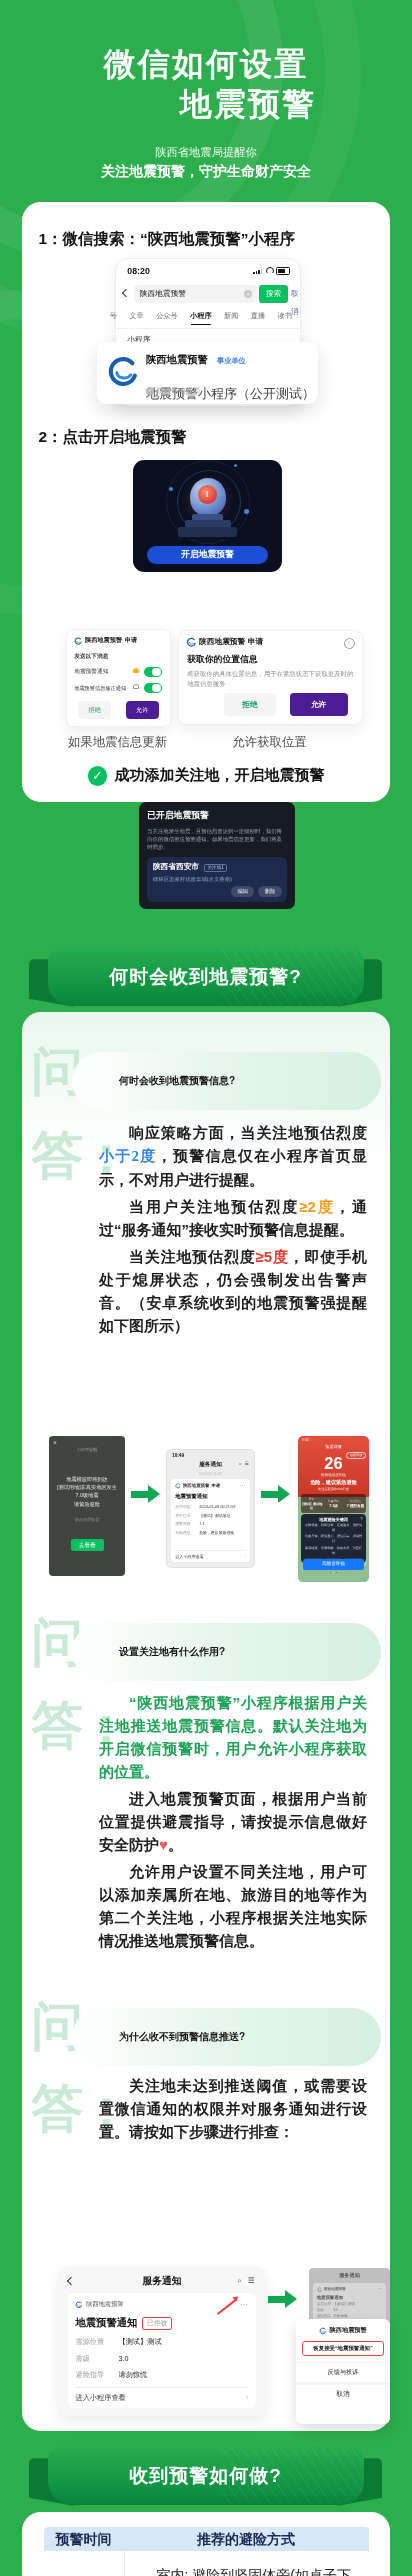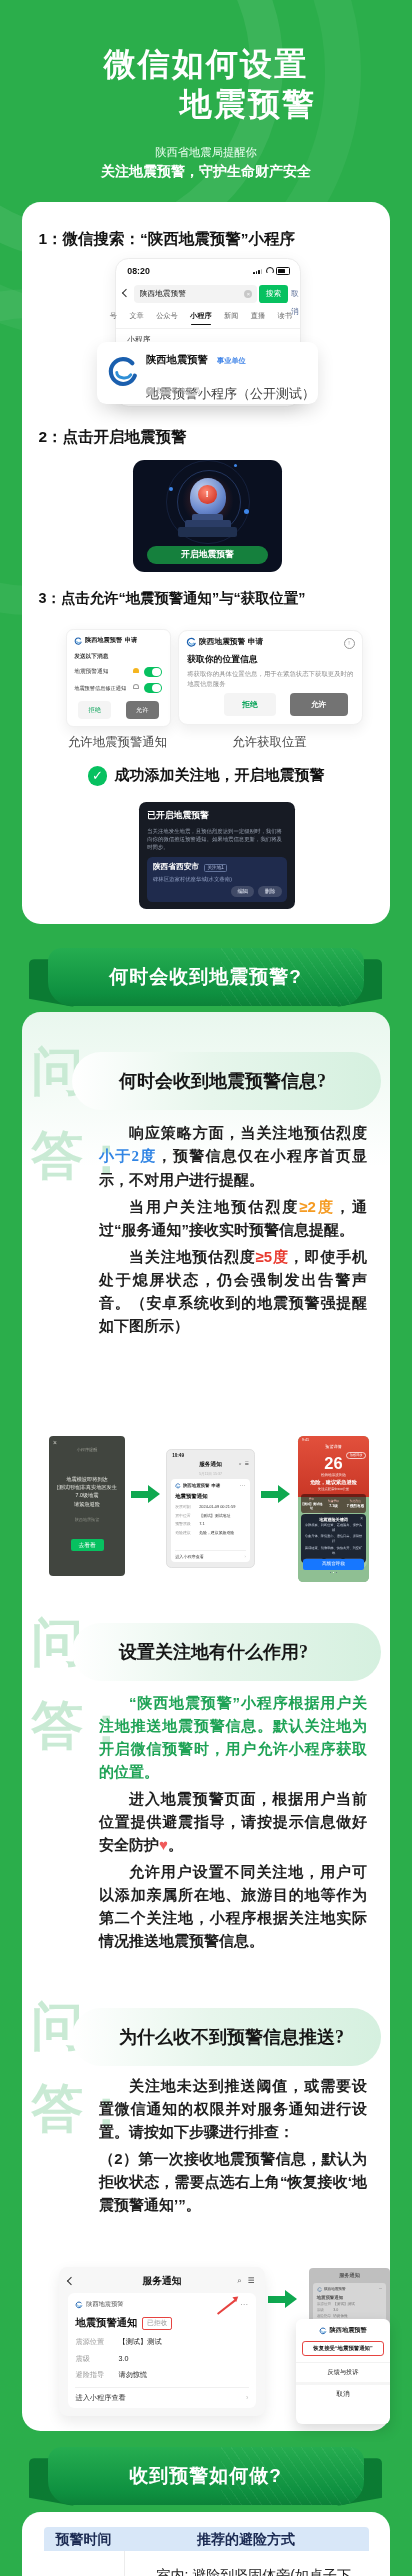--- a/index.html
+++ b/index.html
@@ -10,21 +10,21 @@
   
   .arc{position:absolute;border-radius:50%;pointer-events:none;}
   .arc1{left:-113px;top:-134px;width:330px;height:330px;border:33px solid rgba(255,255,255,0.08);}
   .arc2{left:-175px;top:-196px;width:464px;height:464px;border:36px solid rgba(255,255,255,0.05);}
   .arc3{left:-134px;top:289px;width:268px;height:268px;border:29px solid rgba(255,255,255,0.05);}
   .h-title{left:0;width:100%;color:#fff;font-weight:800;font-size:32px;letter-spacing:2.1px;line-height:43px;}
   .h-sub1{left:0;top:145px;width:100%;color:#EFFFF3;font-size:11.3px;}
   .h-sub2{left:0;top:163px;width:100%;color:#fff;font-size:14px;font-weight:700;}
   
   .panel{position:absolute;left:22px;width:368px;background:#fff;border-radius:18.5px;}
-  .steps-card{top:202px;height:722px;}
+  .steps-card{top:202px;height:600px;}
   .panel1{top:1012px;height:1419px;background:linear-gradient(180deg,#E9F7EE 0px,#ffffff 155px);}
   .panel2{top:2512px;height:716px;}
   .step-title{position:absolute;left:16.5px;color:#141414;font-size:15.5px;font-weight:800;}
   
   .phone1{position:absolute;left:93px;top:56px;width:184px;height:147px;background:#fff;border:0.5px solid #ececec;
           border-radius:13.4px;box-shadow:0 5.2px 14.4px rgba(0,0,0,.08);}
   .p1-time{position:absolute;left:11.3px;top:7.2px;font-size:8.8px;font-weight:700;color:#111;}
   .sig{position:absolute;display:flex;align-items:flex-end;gap:1px;}
   .sig i{display:block;width:1.5px;background:#111;border-radius:0.5px;}
   .wifi{position:absolute;width:8.2px;height:6.2px;overflow:hidden;}
@@ -61,34 +61,34 @@
   .glow{left:49px;top:14.4px;width:52px;height:52px;background:radial-gradient(circle,rgba(230,80,60,.35),rgba(10,16,32,0) 70%);}
   .dome{position:absolute;left:57px;top:17.5px;width:36px;height:38px;border-radius:50% 50% 46% 46%;
         background:radial-gradient(circle at 35% 30%,#CFE0FF,#6E92DC 60%,#3D5BA8);opacity:.92;}
   .rcore{position:absolute;left:65px;top:25px;width:18.5px;height:18.5px;border-radius:50%;
          background:radial-gradient(circle at 40% 35%,#FF8A75,#C62114);color:#fff;font-weight:800;font-size:9.8px;
          line-height:18.5px;text-align:center;}
   .ped1{position:absolute;left:59px;top:54px;width:31px;height:8.2px;background:#3A4F7F;border-radius:2.1px;}
   .ped2{position:absolute;left:52px;top:60px;width:46px;height:9.3px;background:#2B3D66;border-radius:2.1px;}
   .ped3{position:absolute;left:45px;top:67px;width:59px;height:10.3px;background:#20304F;border-radius:2.1px;}
   .dot-b{position:absolute;width:4.1px;height:4.1px;border-radius:50%;background:#3E86E8;}
-  .dark2-btn{position:absolute;left:14.4px;right:14.4px;bottom:8.2px;height:17.5px;background:#15803d;border-radius:9.3px;
+  .dark2-btn{position:absolute;left:14.4px;right:14.4px;bottom:8.2px;height:17.5px;background:#1d4ed8;border-radius:9.3px;
              color:#fff;font-size:8.8px;font-weight:700;line-height:17.5px;text-align:center;}
   
   .dlg{position:absolute;background:#fff;border:0.5px solid #F0F0F0;border-radius:7.2px;box-shadow:0 4.1px 12.4px rgba(0,0,0,.07);}
   .dlg1{left:44px;top:427px;width:103px;height:96px;}
   .dlg2{left:156px;top:428px;width:183px;height:93px;border-radius:9.3px;}
   .dlg-head{position:absolute;left:7.2px;top:6.2px;display:flex;align-items:center;gap:2.6px;font-weight:700;color:#222;}
   .toggle{position:absolute;width:17.5px;height:10.3px;background:#07C160;border-radius:5.2px;}
   .toggle i{position:absolute;right:1px;top:1px;width:8.2px;height:8.2px;background:#fff;border-radius:50%;}
   .bell{display:inline-block;width:5.7px;height:5.2px;border-radius:3.1px 3.1px 0.5px 0.5px;}
   .bell.y{background:#F5B51F;}
   .bell.o{background:transparent;border:0.8px solid #9a9a9a;box-sizing:border-box;}
   .btn-deny{background:#F4F4F4;color:#0AA45A;border-radius:4.1px;text-align:center;position:absolute;}
-  .btn-allow{background:#737373;color:#fff;border-radius:4.1px;text-align:center;position:absolute;}
+  .btn-allow{background:#4c1d95;color:#fff;border-radius:4.1px;text-align:center;position:absolute;}
   .dlg-cap{position:absolute;font-size:12.4px;color:#4A4A4A;text-align:center;}
   .info-i{position:absolute;right:7.2px;top:7.2px;width:9.3px;height:9.3px;border:0.8px solid #999;border-radius:50%;
           color:#999;font-size:5.7px;line-height:9.3px;text-align:center;}
   
   .success{position:absolute;left:0;top:564px;width:100%;display:flex;justify-content:center;align-items:center;gap:7.2px;}
   .s-check{width:19.6px;height:19.6px;border-radius:50%;background:#07C160;color:#fff;font-size:13px;line-height:19.6px;text-align:center;}
   .s-text{font-size:15px;font-weight:800;color:#111;}
   .opened{position:absolute;left:117px;top:600px;width:156px;height:107px;background:#171B24;border-radius:7.2px;
           padding:8.2px;box-sizing:border-box;}
   .op-t{font-size:8.8px;font-weight:700;color:#fff;}
@@ -106,21 +106,21 @@
   .fold.r{right:0;clip-path:polygon(0 0,100% 0,100% 82%,0 100%);}
   .rib-body{position:absolute;left:18.5px;right:18.5px;top:0;height:58px;border-radius:13.4px 13.4px 24px 24px;
             background:linear-gradient(180deg,#25AD50 0%,#0E9040 78%,#0C8238 100%);overflow:hidden;}
   .rib-body::after{content:"";position:absolute;right:0;top:0;width:45%;height:100%;
       background:repeating-linear-gradient(55deg,rgba(255,255,255,.06) 0 1px,transparent 1px 8.2px);}
   .rib-title{position:relative;color:#fff;font-size:19px;font-weight:800;text-align:center;line-height:58px;letter-spacing:1px;}
   
   .wmark{position:absolute;left:9.3px;font-size:52px;font-weight:900;color:#C9EAD4;letter-spacing:-3.1px;z-index:1;}
   .qpill{position:absolute;left:50px;width:309px;height:58px;border-radius:29px;z-index:2;
          background:linear-gradient(90deg,#FFFFFF 0%,#E7F6EC 45%,#D5F0DF 100%);}
-  .qpill span{display:block;padding-left:47px;line-height:58px;font-size:18px;font-weight:800;color:#161616;font-family:Liberation Serif, serif;}
+  .qpill span{display:block;padding-left:47px;line-height:58px;font-size:10px;font-weight:800;color:#161616;}
   .ans{position:absolute;left:77px;width:268px;z-index:2;font-size:15px;font-weight:700;color:#1F1F1F;
        line-height:23px;text-align:justify;}
   .ans p{margin:0 0 4.1px;text-indent:2em;}
   .ans .grn{color:#1FA356;}
   .hl-blue{color:#3185E4;font-family:Liberation Serif, serif;}
   .hl-org{color:#F59B22;}
   .hl-red{color:#E8392E;}
   .heart{color:#F05A5A;}
   
   .g-arrow{position:absolute;width:29px;height:18.5px;}
@@ -302,21 +302,20 @@
       <div class="dot-b" style="left:111px;top:49px;width:5.2px;height:5.2px;"></div>
       <div class="dot-b" style="left:101px;top:4.1px;width:3.1px;height:3.1px;"></div>
       <div class="dome"></div>
       <div class="rcore">!</div>
       <div class="ped1"></div>
       <div class="ped2"></div>
       <div class="ped3"></div>
       <div class="dark2-btn">开启地震预警</div>
     </div>
 
-    <div class="step-title" style="top:387px;font-size:14.4px;">3：点击允许“地震预警通知”与“获取位置”</div>
 
     <div class="dlg dlg1">
       <div class="dlg-head" style="font-size:6.2px;">
         <svg class="swirl" width="8.2" height="8.2" viewBox="0 0 40 40">
           <path d="M32 10 A15 15 0 1 0 35 25" fill="none" stroke="#1A5FAE" stroke-width="5" stroke-linecap="round"></path>
           <path d="M13 21 a9 7 0 0 0 17 3" fill="none" stroke="#2F8FD6" stroke-width="3.5" stroke-linecap="round"></path>
           </svg>
         <span>陕西地震预警</span>
         <span>申请</span>
       </div>
@@ -344,21 +343,21 @@
         <span>陕西地震预警</span>
         <span>申请</span>
       </div>
       <div class="info-i">!</div>
       <div class="abs" style="left:8.2px;top:23px;font-size:8.8px;font-weight:800;color:#111;">获取你的位置信息</div>
       <div class="abs" style="left:8.2px;right:8.2px;top:38px;font-size:6.4px;color:#8C8C8C;line-height:9.8px;">将获取你的具体位置信息，用于在紧急状态下获取更及时的地震信息服务</div>
       <div class="btn-deny" style="left:45px;bottom:8.2px;width:52px;height:23px;font-size:7.7px;line-height:23px;font-weight:700;">拒绝</div>
       <div class="btn-allow" style="right:14.4px;bottom:8.2px;width:58px;height:23px;font-size:7.7px;line-height:23px;font-weight:700;">允许</div>
     </div>
 
-    <div class="dlg-cap" style="left:44px;top:532px;width:103px;">允许地震预警通知</div>
+    <div class="dlg-cap" style="left:44px;top:532px;width:103px;">如果地震信息更新</div>
     <div class="dlg-cap" style="left:156px;top:532px;width:183px;">允许获取位置</div>
 
     <div class="success">
       <div class="s-check">✓</div>
       <div class="s-text">成功添加关注地，开启地震预警</div>
     </div>
 
     <div class="opened">
       <div class="op-t">已开启地震预警</div>
       <div class="op-d">当关注地发生地震，且预估烈度达到一定级别时，我们将向你的微信推送预警通知。如果地震信息更新，我们将及时同步。</div>
@@ -514,21 +513,20 @@
       <p>允许用户设置不同关注地，用户可以添加亲属所在地、旅游目的地等作为第二个关注地，小程序根据关注地实际情况推送地震预警信息。</p>
     </div>
 
     <div class="wmark" style="top:980px;">问：</div>
     <div class="qpill" style="top:996px;">
         <span>为什么收不到预警信息推送?</span>
       </div>
     <div class="wmark" style="top:1062px;">答：</div>
     <div class="ans" style="top:1062px;">
       <p>关注地未达到推送阈值，或需要设置微信通知的权限并对服务通知进行设置。请按如下步骤进行排查：</p>
-      <p style="text-indent:0;">（2）第一次接收地震预警信息，默认为拒收状态，需要点选右上角“恢复接收‘地震预警通知’”。</p>
     </div>
 
     <div class="rejcard">
       <span class="chev" style="position:absolute;left:9.3px;top:11.3px;"></span>
       <div class="rj-nav">服务通知</div>
       <div class="rj-icons">⌕ ☰</div>
       <div class="rj-card">
         <div class="rj-app">
           <svg class="swirl" width="7.7" height="7.7" viewBox="0 0 40 40">
             <path d="M32 10 A15 15 0 1 0 35 25" fill="none" stroke="#1A5FAE" stroke-width="5" stroke-linecap="round"></path>

